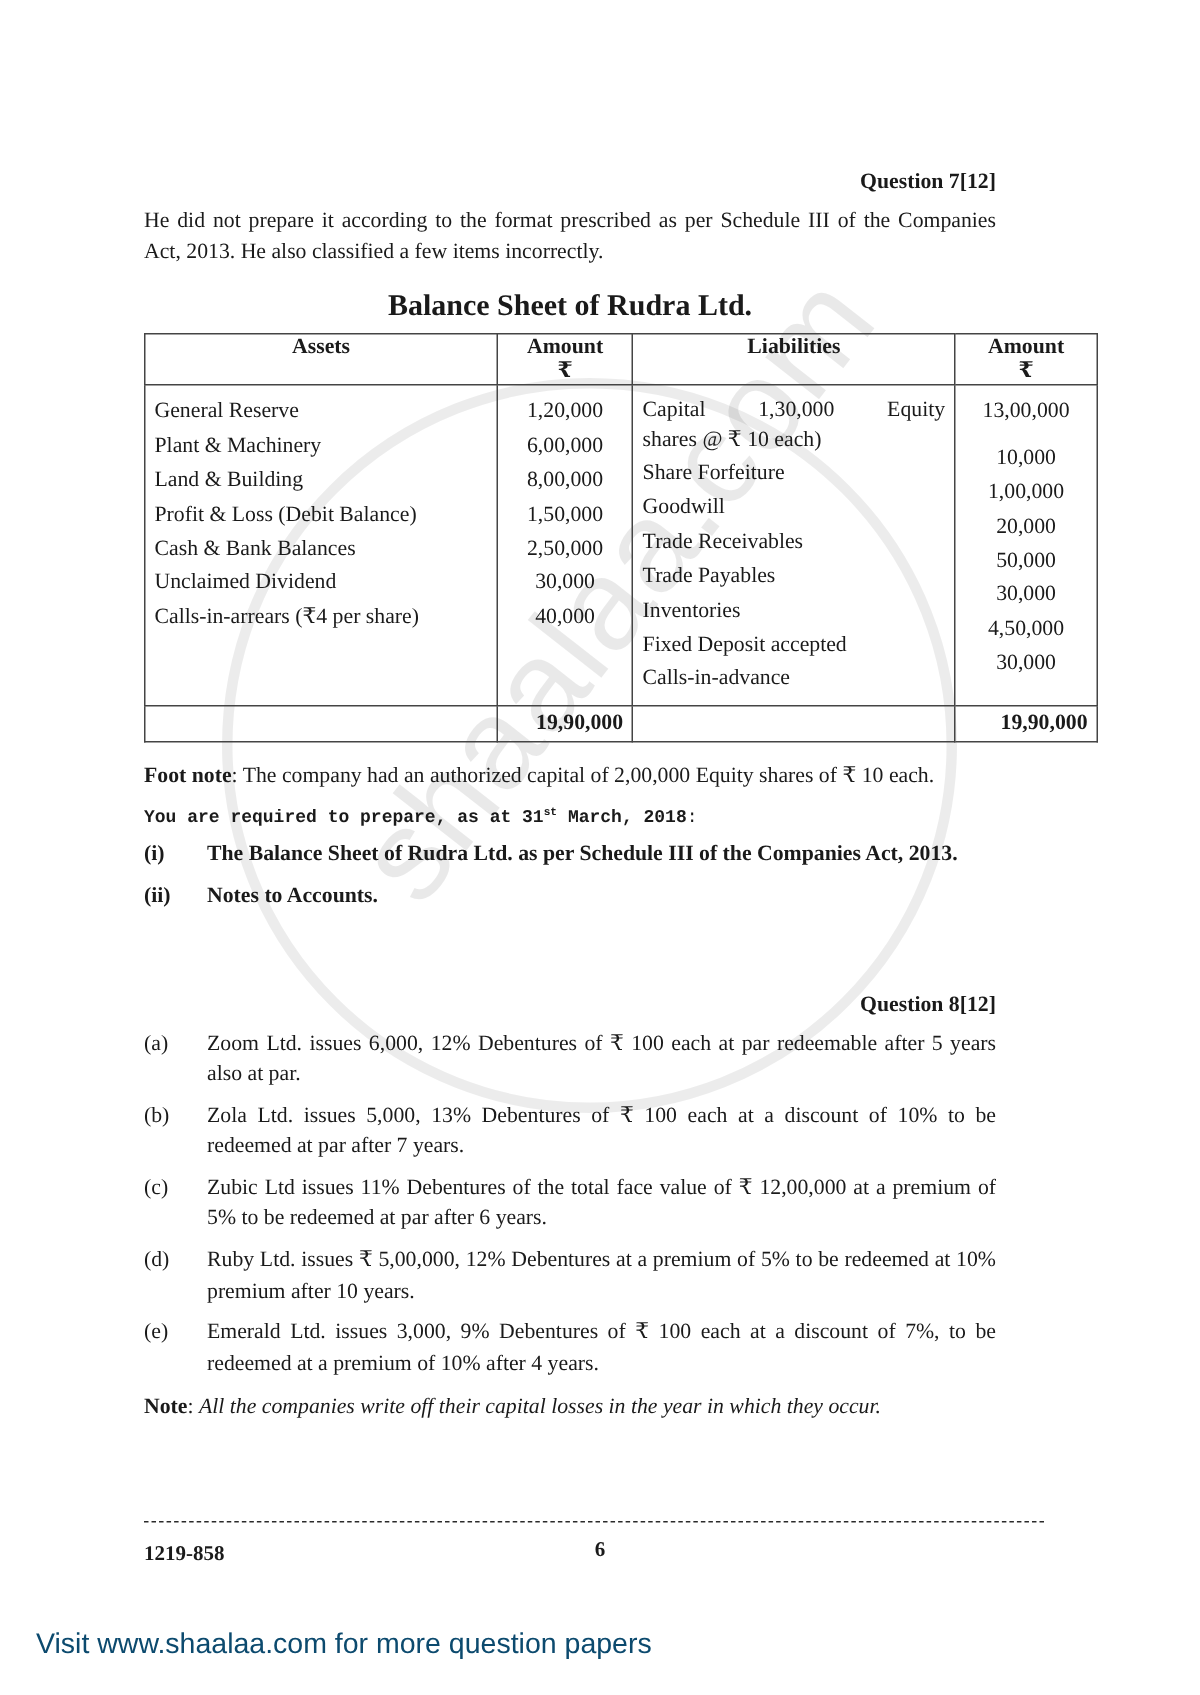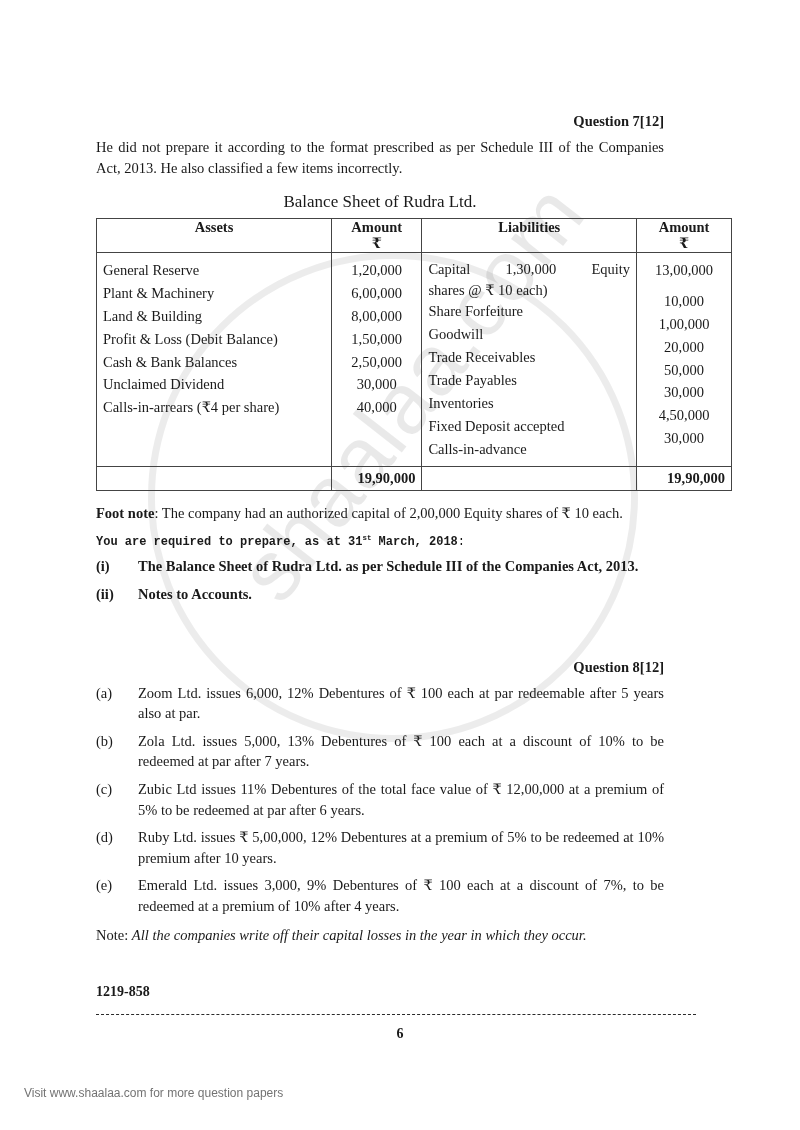--- a/index.html
+++ b/index.html
@@ -77,22 +77,22 @@
     line-height: 1.42;
     text-align: justify;
     margin-top: 7px;
   }
   .para-line { display: block; }
   .justify-block { text-align: justify; text-align-last: left; }
 
   
   .tbl-title {
     text-align: center;
-    font-weight: normal;
-    font-size: 17px;
+    font-weight: bold;
+    font-size: 20px;
     line-height: 1.32;
     margin-top: 13px;
   }
   sup { font-size: 0.62em; vertical-align: super; }
 
   
   table.bs {
     border-collapse: collapse;
     width: 636px;
     margin-top: 4px;
@@ -178,21 +178,21 @@
     margin-top: 8px;
     text-align: justify;
     text-align-last: left;
   }
 
   .note-line {
     font-size: 14.5px;
     margin-top: 9px;
     line-height: 1.4;
   }
-  .note-line b { font-weight: normal; }
+  .note-line b { font-weight: bold; }
   .note-line i { font-style: italic; }
 
   
   .dashed {
     position: absolute;
     left: 96px;
     top: 1014px;
     width: 600px;
     border-top: 1.5px dashed #2a2a2a;
   }
@@ -200,31 +200,31 @@
     position: absolute;
     left: 0; top: 1026px;
     width: 800px;
     text-align: center;
     font-weight: bold;
     font-size: 14px;
   }
   .papercode {
     position: absolute;
     left: 96px;
-    top: 984px;
+    top: 1029px;
     font-weight: bold;
     font-size: 14px;
   }
   .banner {
     position: absolute;
     left: 24px;
     top: 1086px;
     font-family: "Liberation Sans", "DejaVu Sans", sans-serif;
-    font-size: 12px;
-    color: #737373;
+    font-size: 19px;
+    color: #0c4a6e;
   }
 </style>
 </head>
 <body>
 
 <div id="watermark">
   <div class="wm-ring"></div>
   <div class="wm-text">shaalaa.com</div>
 </div>
 

